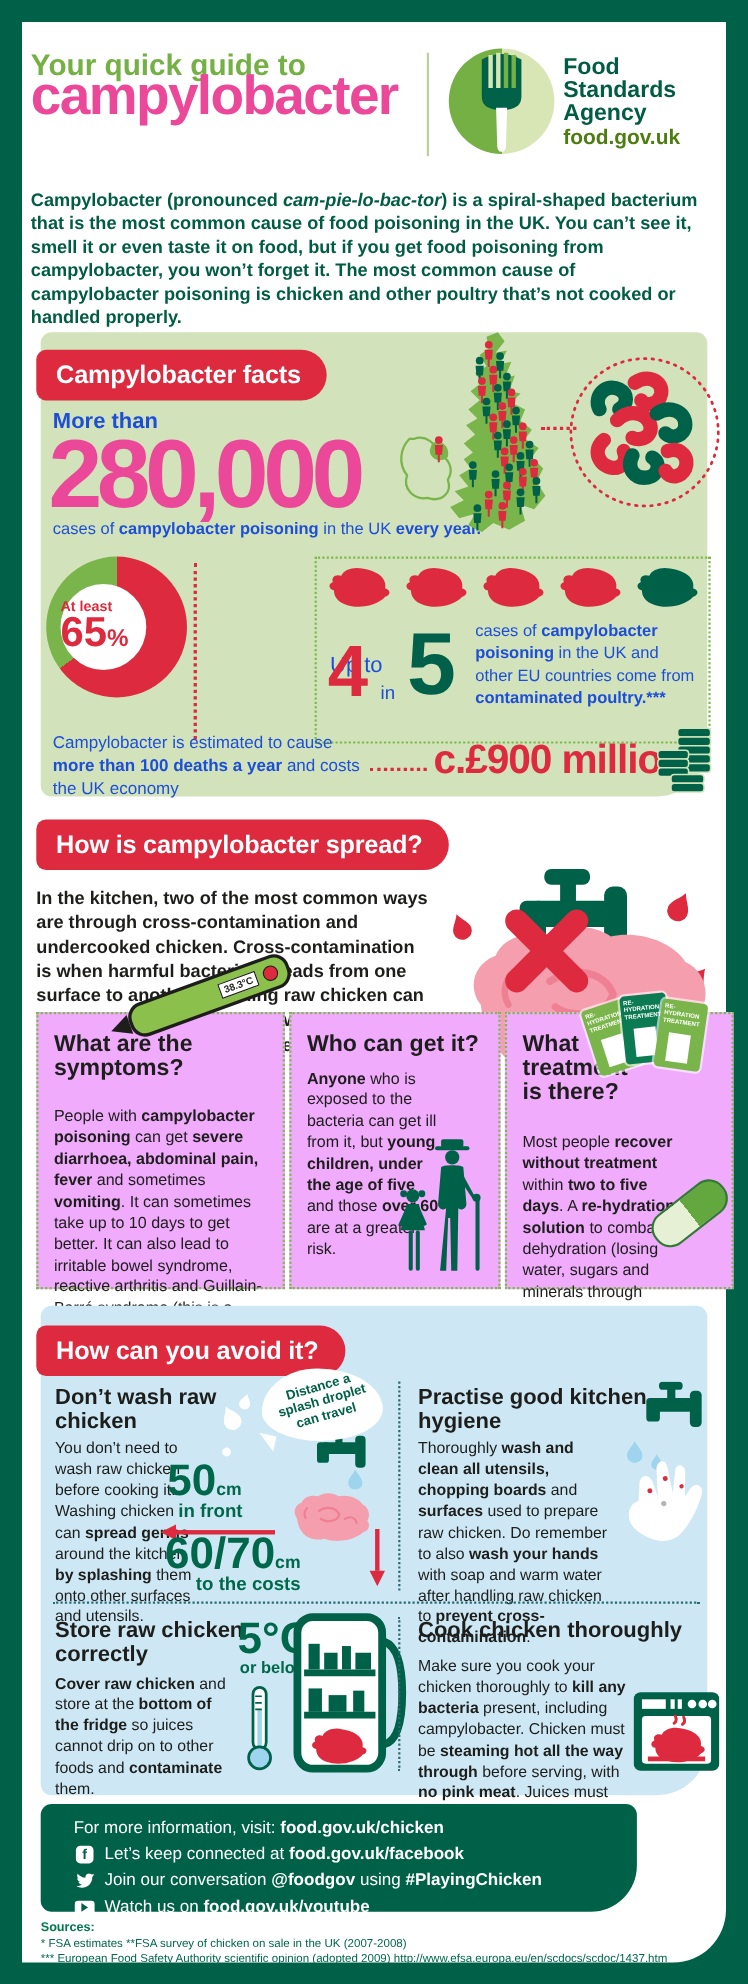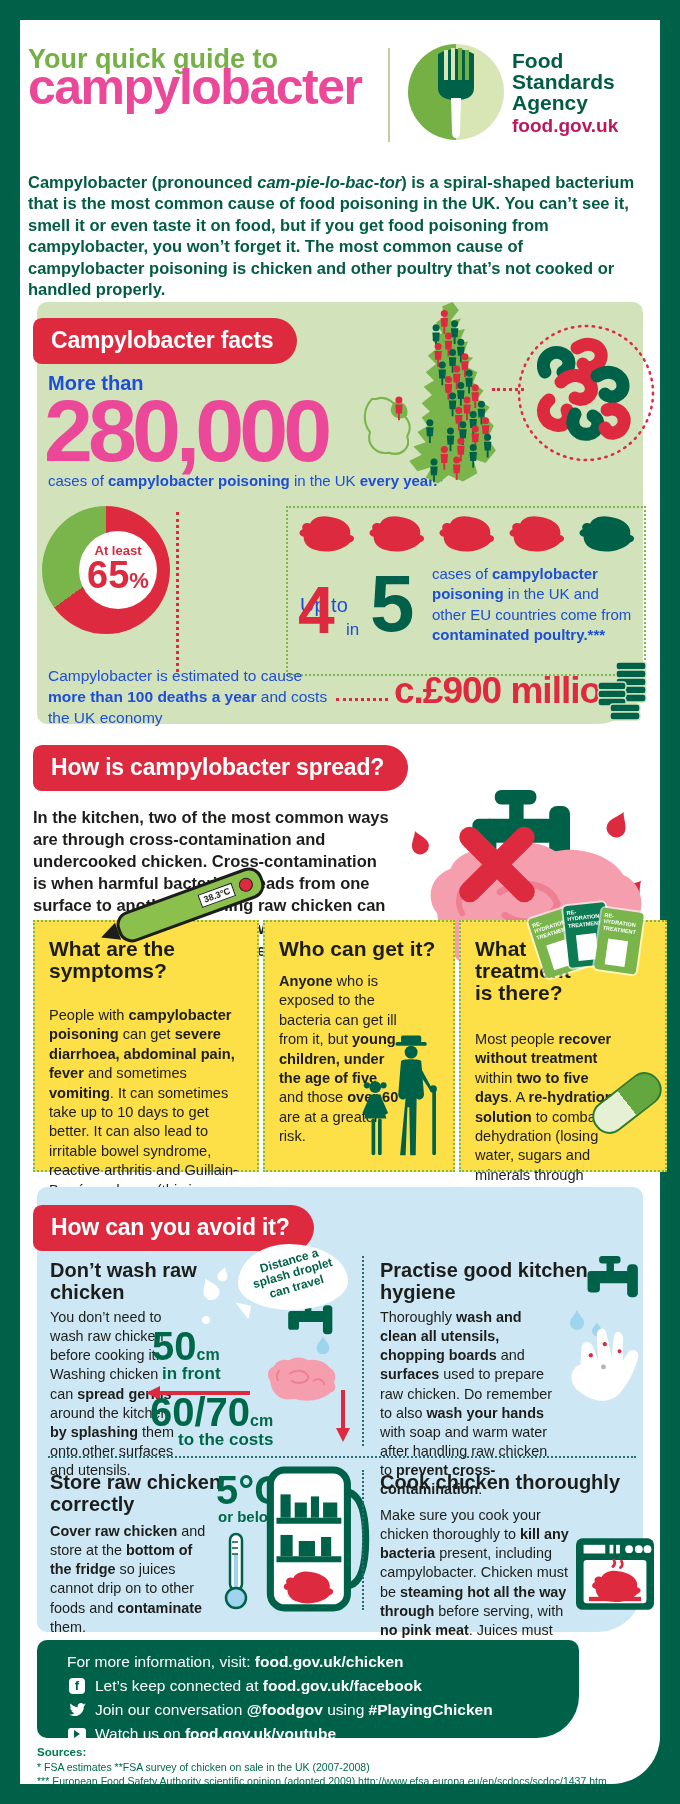--- a/index.html
+++ b/index.html
@@ -5,21 +5,21 @@
   html,body{margin:0;padding:0;background:#e8e8e8;font-family:"Liberation Sans",sans-serif;}
   .page{position:relative;width:680px;height:1804px;background:#006149;overflow:hidden;margin:0 auto;}
   .content{position:absolute;left:20px;top:20px;right:20px;bottom:20px;background:#fff;border-radius:0 0 48px 0;}
   .a{position:absolute;}
   .rich b{font-weight:700;}
   .it{font-style:italic;}
   .ink{color:#1d4ed8;}
   .badge{position:absolute;background:#dd2a3e;color:#fff;font-weight:700;font-size:23px;padding:9px 24px 10px 18px;border-radius:10px 26px 26px 10px;letter-spacing:-0.2px;}
   .panel-green{position:absolute;background:#d2e3bb;border-radius:10px 10px 46px 10px;}
   .panel-blue{position:absolute;background:#cde8f4;border-radius:10px 10px 46px 10px;}
-  .col{position:absolute;border:2px dotted #7cb84c;background:#fde047;}
+  .col{position:absolute;border:2px dotted #7cb84c;background:#f0abfc;}
   .coltitle{font-weight:700;font-size:21px;line-height:1.05;color:#1d1d1b;}
   .body15{font-size:15px;line-height:1.33;color:#1d1d1b;}
   .cardtitle{font-weight:700;font-size:20px;line-height:1.08;color:#1d1d1b;}
   .grntxt{color:#00684a;font-weight:700;}
   .footer{position:absolute;background:#006149;color:#fff;border-radius:10px 10px 42px 10px;}
   .frow{display:flex;align-items:center;gap:8px;font-size:15.5px;margin-bottom:6px;}
   .ficon{width:20px;display:flex;justify-content:center;}
   .fb{width:16px;height:16px;background:#fff;border-radius:4px;color:#006149;font-weight:700;font-size:13px;text-align:center;line-height:15px;}
   .fb::after{content:"f";}
   .yt{width:18px;height:13px;background:#fff;border-radius:3px;display:flex;align-items:center;justify-content:center;}
@@ -72,21 +72,21 @@
           <rect x="43" y="4" width="4" height="32" fill="#d8e5b5"></rect>
           <rect x="50" y="4" width="4" height="32" fill="#74b044"></rect>
           <rect x="57" y="6" width="4" height="30" fill="#74b044"></rect>
       <path fill="#fff" d="M43,54 h10 l-1,34 q0,6 -4,6 q-4,0 -4,-6 Z"></path>
     </svg>
   </div>
   <div class="a" style="left:492px;top:30px;font-size:21px;font-weight:700;color:#005c43;line-height:1.0;">
     <div>Food</div>
     <div>Standards</div>
     <div>Agency</div>
-    <div style="color:#be185d;font-size:19px;margin-top:3px;">food.gov.uk</div>
+    <div style="color:#4d7c0f;font-size:19px;margin-top:3px;">food.gov.uk</div>
   </div>
 
   <div class="a rich" style="left:8px;top:152px;width:608px;font-size:16.5px;line-height:1.3;color:#005c43;"><b>Campylobacter (pronounced </b><b class="it">cam-pie-lo-bac-tor</b><b>) is a spiral-shaped bacterium that is the most common cause of food poisoning in the UK. You can’t see it, smell it or even taste it on food, but if you get food poisoning from campylobacter, you won’t forget it. The most common cause of campylobacter poisoning is chicken and other poultry that’s not cooked or handled properly.</b></div>
 
   <div class="panel-green" style="left:17px;top:282px;width:606px;height:422px;"></div>
   <div class="badge" style="left:13px;top:298px;">Campylobacter facts</div>
 
   <div class="a ink" style="left:28px;top:352px;font-size:20px;font-weight:700;">More than</div>
   <div class="a" style="left:24px;top:360px;font-size:88px;font-weight:700;color:#ec4899;letter-spacing:-5px;">280,000</div>
   <div class="a rich ink" style="left:28px;top:452px;width:330px;font-size:15px;white-space:nowrap;"><span>cases of </span><b>campylobacter poisoning</b><span> in the UK </span><b>every year.*</b></div>
@@ -138,21 +138,21 @@
       <path stroke="#006149" d="M30,50 C24,38 36,26 48,32 C56,36 56,46 48,50"></path>
       <path stroke="#dd2a3e" d="M46,60 C56,50 72,52 76,64 C79,74 68,80 60,76"></path>
       <path stroke="#006149" d="M82,54 C94,46 108,52 108,64 C108,74 96,78 90,72"></path>
       <path stroke="#dd2a3e" d="M34,78 C24,86 28,100 40,103 C50,105 56,97 52,88"></path>
       <path stroke="#006149" d="M60,92 C54,104 62,114 74,112 C84,110 86,98 78,94"></path>
       <path stroke="#dd2a3e" d="M92,88 C104,84 112,94 108,104 C104,112 94,114 90,106"></path>
     </g>
   </svg>
 
   <div class="a" style="left:22px;top:486px;width:128px;height:128px;border-radius:50%;background:conic-gradient(#dd2a3e 0 65%,#79b54a 65% 100%);">
-    <div style="position:absolute;left:37px;top:25px;width:78px;height:78px;border-radius:50%;background:#fff;text-align:center;">
+    <div style="position:absolute;left:13px;top:25px;width:78px;height:78px;border-radius:50%;background:#fff;">
       <div style="font-size:13px;font-weight:700;color:#dd2a3e;margin-top:12px;">At least</div>
       <div style="font-size:38px;font-weight:700;color:#dd2a3e;line-height:0.9;"><span>65</span><span style="font-size:22px;">%</span></div>
     </div>
   </div>
   <div class="a dotv-red" style="left:156px;top:492px;height:160px;"></div>
 
   <div class="a" style="left:266px;top:486px;width:356px;height:166px;border:2px dotted #7cb84c;"></div>
   <svg class="a" style="left:276px;top:494px;" width="340" height="40" viewBox="0 0 340 40">
     <use href="#sym-chick" fill="#dd2a3e" transform="translate(0,0) scale(0.95)"></use>
     <use href="#sym-chick" fill="#dd2a3e" transform="translate(70,0) scale(0.95)"></use>

